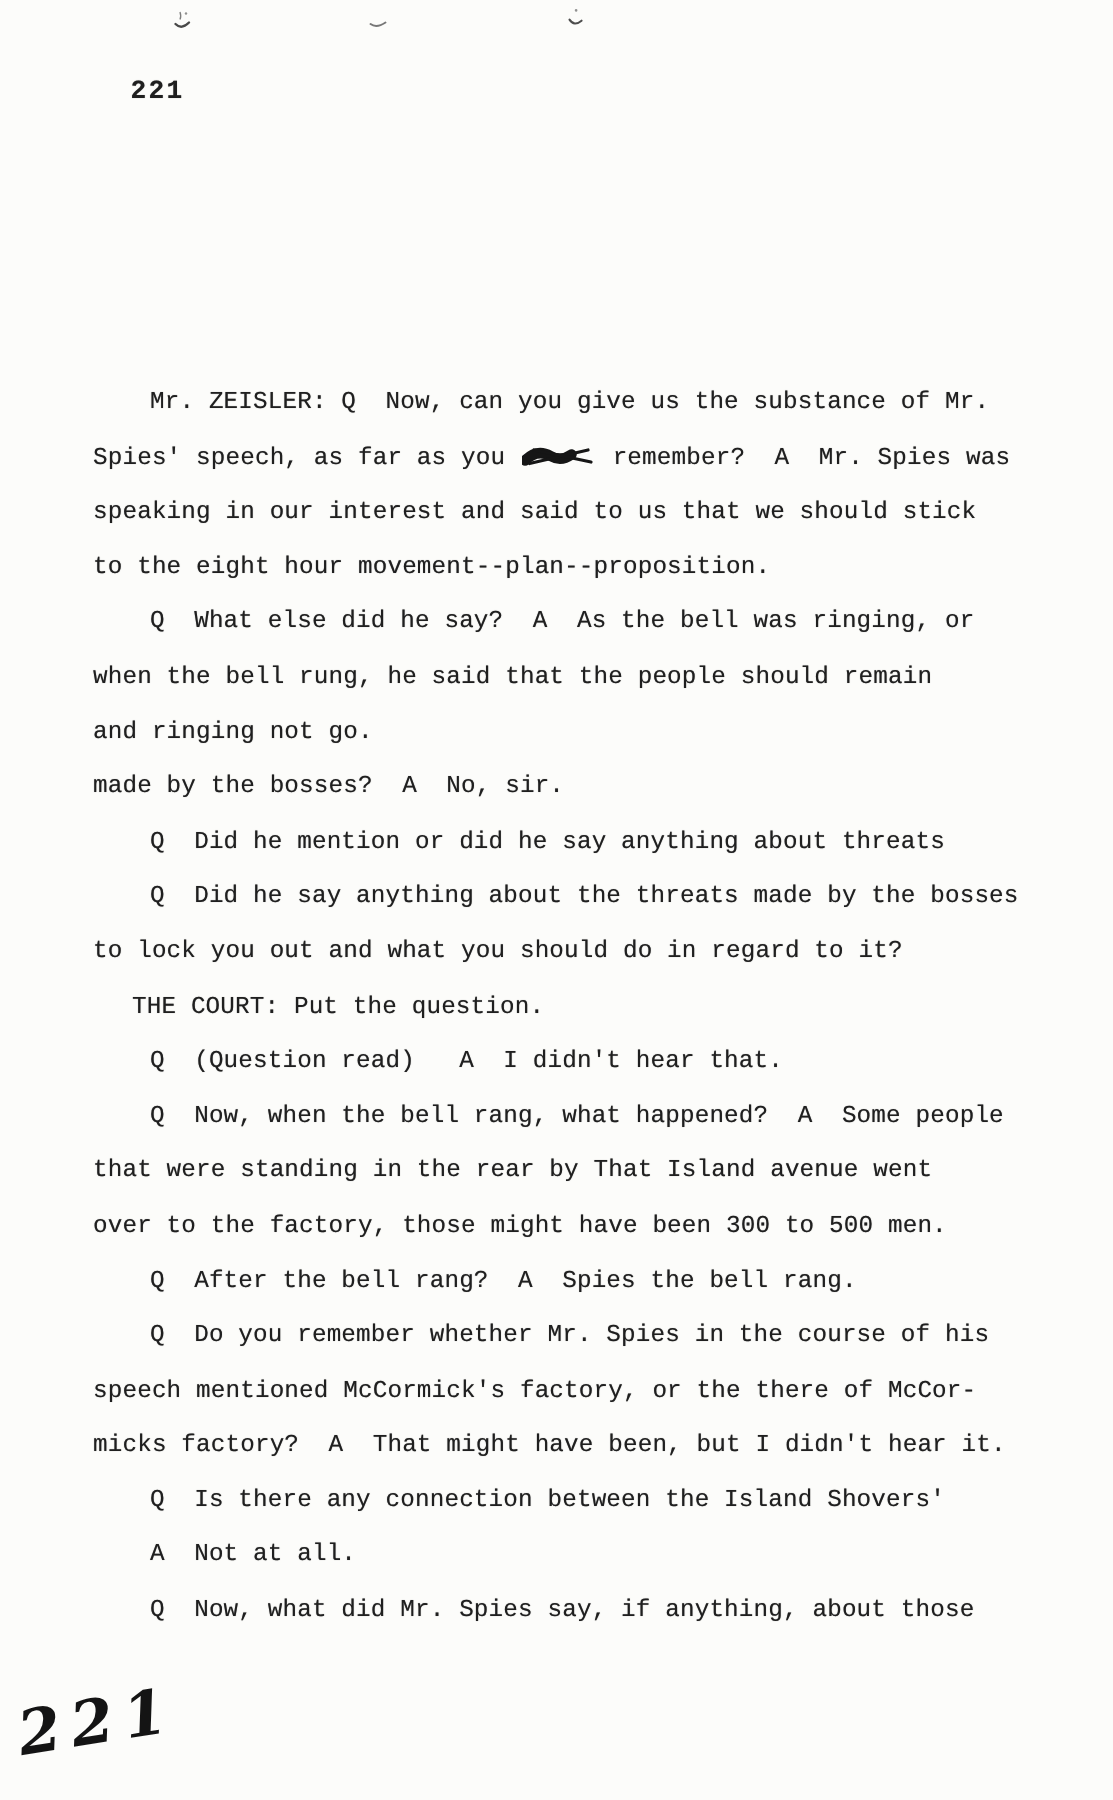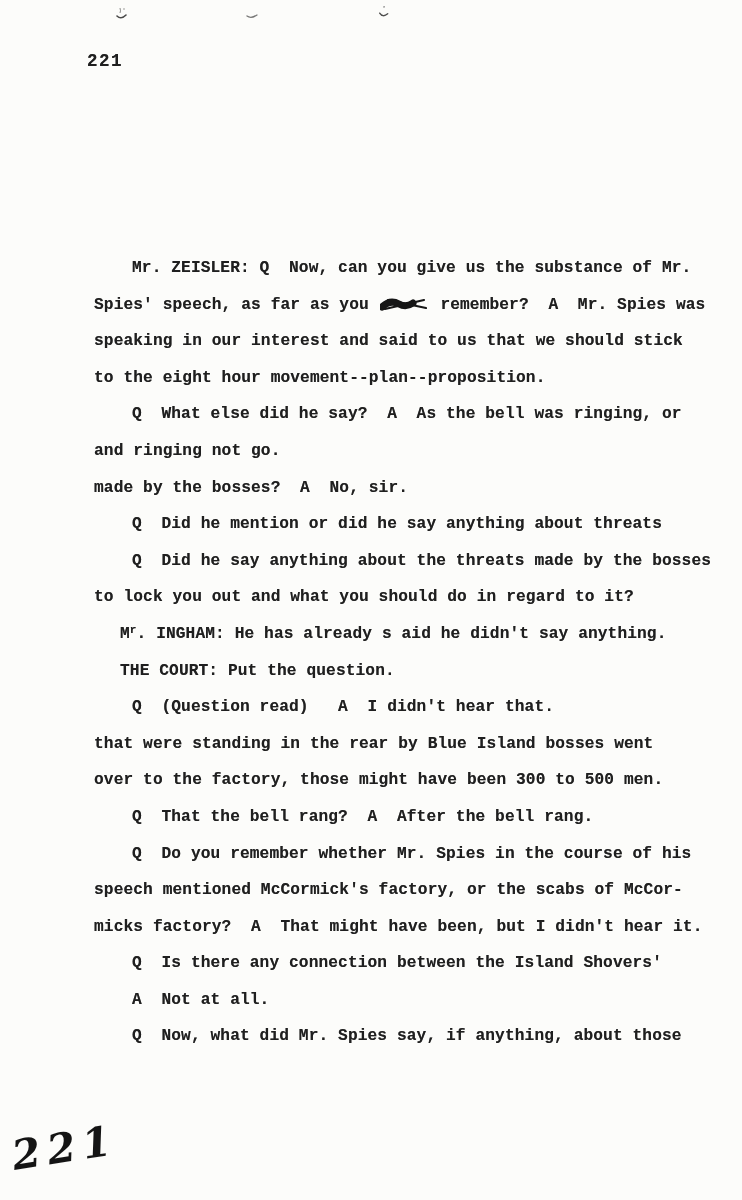--- a/index.html
+++ b/index.html
@@ -30,25 +30,24 @@
     position: absolute;
     left: 62px;
     top: 250px;
     width: 640px;
   }
   .line {
     white-space: pre;
     font-size: 16.2px;
     height: 36.6px;
     line-height: 36.6px;
-    font-weight: bold;
+    font-weight: normal;
     color: var(--ink, #1f1f1f);
     text-shadow: 0 0 0.55px rgba(25,25,25,0.55);
     letter-spacing: 0.1px;
-    margin-left: 32px;
   }
   .ind0 { padding-left: 0; }
   .ind1 { padding-left: 38px; }
   .ind2 { padding-left: 26px; }
   .line sup {
     font-size: 0.68em;
     vertical-align: 0.5em;
     line-height: 0;
   }
   .redact {
@@ -110,33 +109,34 @@
   <div class="transcript">
       <div class="line ind1">Mr. ZEISLER: Q  Now, can you give us the substance of Mr.</div>
       <div class="line ind0">Spies' speech, as far as you <span class="redact"><svg width="50" height="16" viewBox="0 0 50 16">
             <path d="M2 11 Q 10 3 19 8 Q 26 12 33 7" stroke="#161616" stroke-width="7" fill="none" stroke-linecap="round"></path>
             <path d="M5 13 L 44 4" stroke="#161616" stroke-width="2.2" stroke-linecap="round"></path>
             <path d="M8 4 L 46 12" stroke="#161616" stroke-width="2.2" stroke-linecap="round"></path>
           </svg></span> remember?  A  Mr. Spies was</div>
       <div class="line ind0">speaking in our interest and said to us that we should stick</div>
       <div class="line ind0">to the eight hour movement--plan--proposition.</div>
       <div class="line ind1">Q  What else did he say?  A  As the bell was ringing, or</div>
+      <div class="line ind0">when the bell rung, he said that the people should remain</div>
       <div class="line ind0">and ringing not go.</div>
       <div class="line ind0">made by the bosses?  A  No, sir.</div>
       <div class="line ind1">Q  Did he mention or did he say anything about threats</div>
       <div class="line ind1">Q  Did he say anything about the threats made by the bosses</div>
       <div class="line ind0">to lock you out and what you should do in regard to it?</div>
-      <div class="line ind2">M<sup>r</sup>. INGHAM: He has already s aid he didn't say anything.</div>
       <div class="line ind2">THE COURT: Put the question.</div>
       <div class="line ind1">Q  (Question read)   A  I didn't hear that.</div>
-      <div class="line ind0">that were standing in the rear by Blue Island bosses went</div>
+      <div class="line ind1">Q  Now, when the bell rang, what happened?  A  Some people</div>
+      <div class="line ind0">that were standing in the rear by That Island avenue went</div>
       <div class="line ind0">over to the factory, those might have been 300 to 500 men.</div>
-      <div class="line ind1">Q  That the bell rang?  A  After the bell rang.</div>
+      <div class="line ind1">Q  After the bell rang?  A  Spies the bell rang.</div>
       <div class="line ind1">Q  Do you remember whether Mr. Spies in the course of his</div>
-      <div class="line ind0">speech mentioned McCormick's factory, or the scabs of McCor-</div>
+      <div class="line ind0">speech mentioned McCormick's factory, or the there of McCor-</div>
       <div class="line ind0">micks factory?  A  That might have been, but I didn't hear it.</div>
       <div class="line ind1">Q  Is there any connection between the Island Shovers'</div>
       <div class="line ind1">A  Not at all.</div>
       <div class="line ind1">Q  Now, what did Mr. Spies say, if anything, about those</div>
     </div>
 
   <div class="handwritten">221</div>
 
 </div>
 

